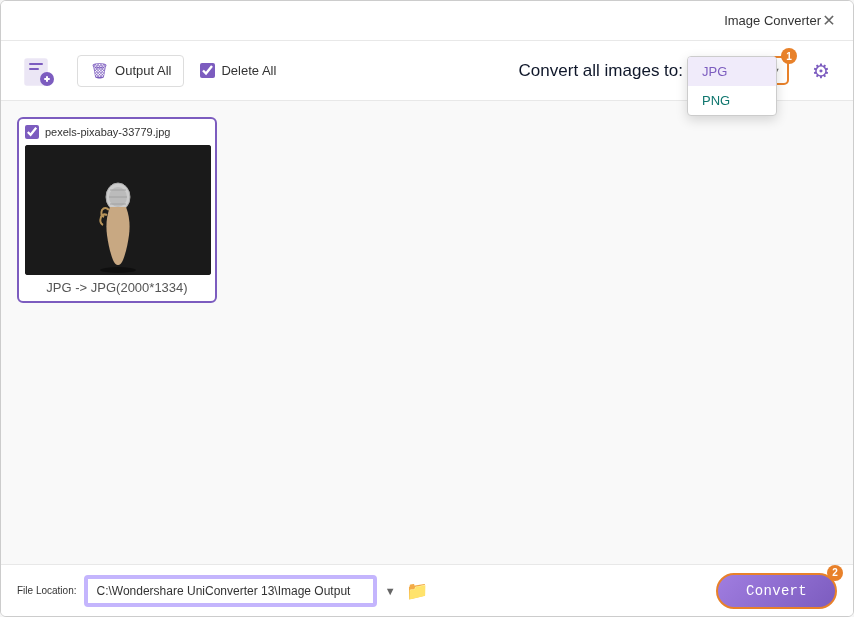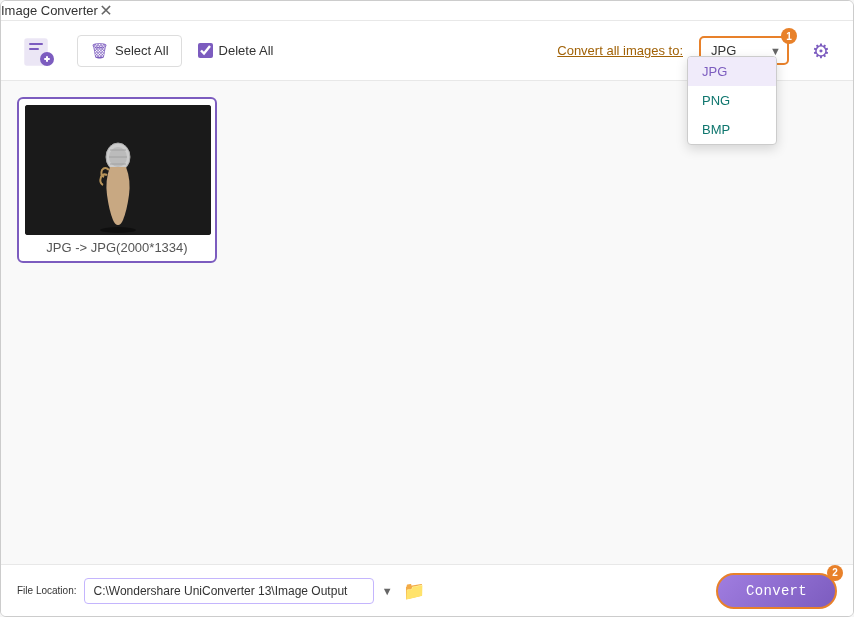--- a/index.html
+++ b/index.html
@@ -17,25 +17,25 @@
       background: #fff;
       border: 1px solid #ccc;
       border-radius: 6px;
       display: flex;
       flex-direction: column;
       overflow: hidden;
       position: relative;
     }
     .title-bar {
       background: #fff;
-      height: 20px;
-      display: flex;
-      align-items: center;
-      justify-content: flex-start;
-      padding: 0 0;
+      height: 40px;
+      display: flex;
+      align-items: center;
+      justify-content: flex-end;
+      padding: 0 16px;
       border-bottom: 1px solid #e8e8e8;
       flex-shrink: 0;
     }
     .title-text {
       font-size: 13px;
       color: #333;
       font-weight: 500;
     }
     .close-btn {
       width: 16px;
@@ -94,24 +94,23 @@
       font-size: 13px;
       color: #333;
     }
     .checkbox-label input[type="checkbox"] {
       accent-color: #7c5cbf;
       width: 15px;
       height: 15px;
     }
     .spacer { flex: 1; }
     .convert-label {
-      font-size: 13px;
-      color: #a16207;
+      font-size: 17px;
+      color: #0f172a;
       white-space: nowrap;
-      text-decoration: underline;
     }
     .format-dropdown-wrapper {
       position: relative;
     }
     .format-select {
       appearance: none;
       -webkit-appearance: none;
       border: 2px solid #e8812a;
       border-radius: 5px;
       padding: 5px 28px 5px 10px;
@@ -222,21 +221,21 @@
       gap: 8px;
     }
     .footer-label {
       font-size: 10px;
       color: #333;
       white-space: nowrap;
     }
     .file-location-input {
       flex: 1;
       max-width: 340px;
-      border: 1px solid #c4b5fd;
+      border: 4px solid #c4b5fd;
       border-radius: 4px;
       padding: 5px 8px;
       font-size: 12px;
       color: #333;
       background: #fff;
     }
     .file-dropdown-arrow {
       font-size: 11px;
       color: #666;
       cursor: pointer;
@@ -323,21 +322,21 @@
         <rect x="6" y="8" width="14" height="2" rx="1" fill="#7c5cbf"></rect>
         <rect x="6" y="13" width="10" height="2" rx="1" fill="#7c5cbf"></rect>
         <circle cx="24" cy="24" r="7" fill="#7c5cbf"></circle>
         <rect x="21" y="23" width="6" height="2" rx="1" fill="white"></rect>
         <rect x="23" y="21" width="2" height="6" rx="1" fill="white"></rect>
       </svg>
     </button>
 
     <button class="toolbar-btn">
       <span class="toolbar-icon">🗑</span>
-      <span>Select All</span>
+      <span>Output All</span>
     </button>
 
     <label class="checkbox-label">
       <input type="checkbox" checked="" style="">
       <span>Delete All</span>
     </label>
 
     <div class="spacer"></div>
 
     <span class="convert-label">Convert all images to:</span>
@@ -355,25 +354,28 @@
     </div>
 
     <button class="settings-btn">
       <span>⚙</span>
     </button>
   </div>
 
   <div class="dropdown-overlay">
     <div class="dropdown-item selected">JPG</div>
     <div class="dropdown-item">PNG</div>
-    <div class="dropdown-item">BMP</div>
   </div>
 
   <div class="main-content">
     <div class="image-card">
+      <div class="image-card-header">
+        <input type="checkbox" checked="" style="">
+        <span class="image-filename">pexels-pixabay-33779.jpg</span>
+      </div>
       <div class="image-preview">
 
         <svg class="image-preview-svg" viewBox="0 0 186 130" xmlns="http://www.w3.org/2000/svg">
           <rect width="186" height="130" fill="#1a1a1a"></rect>
 
           <line x1="93" y1="120" x2="93" y2="60" stroke="#888" stroke-width="1.5"></line>
 
           <ellipse cx="93" cy="52" rx="12" ry="14" fill="#ccc" stroke="#aaa" stroke-width="1"></ellipse>
           <ellipse cx="93" cy="52" rx="9" ry="10" fill="#bbb"></ellipse>
           <line x1="84" y1="52" x2="102" y2="52" stroke="#999" stroke-width="0.8"></line>

